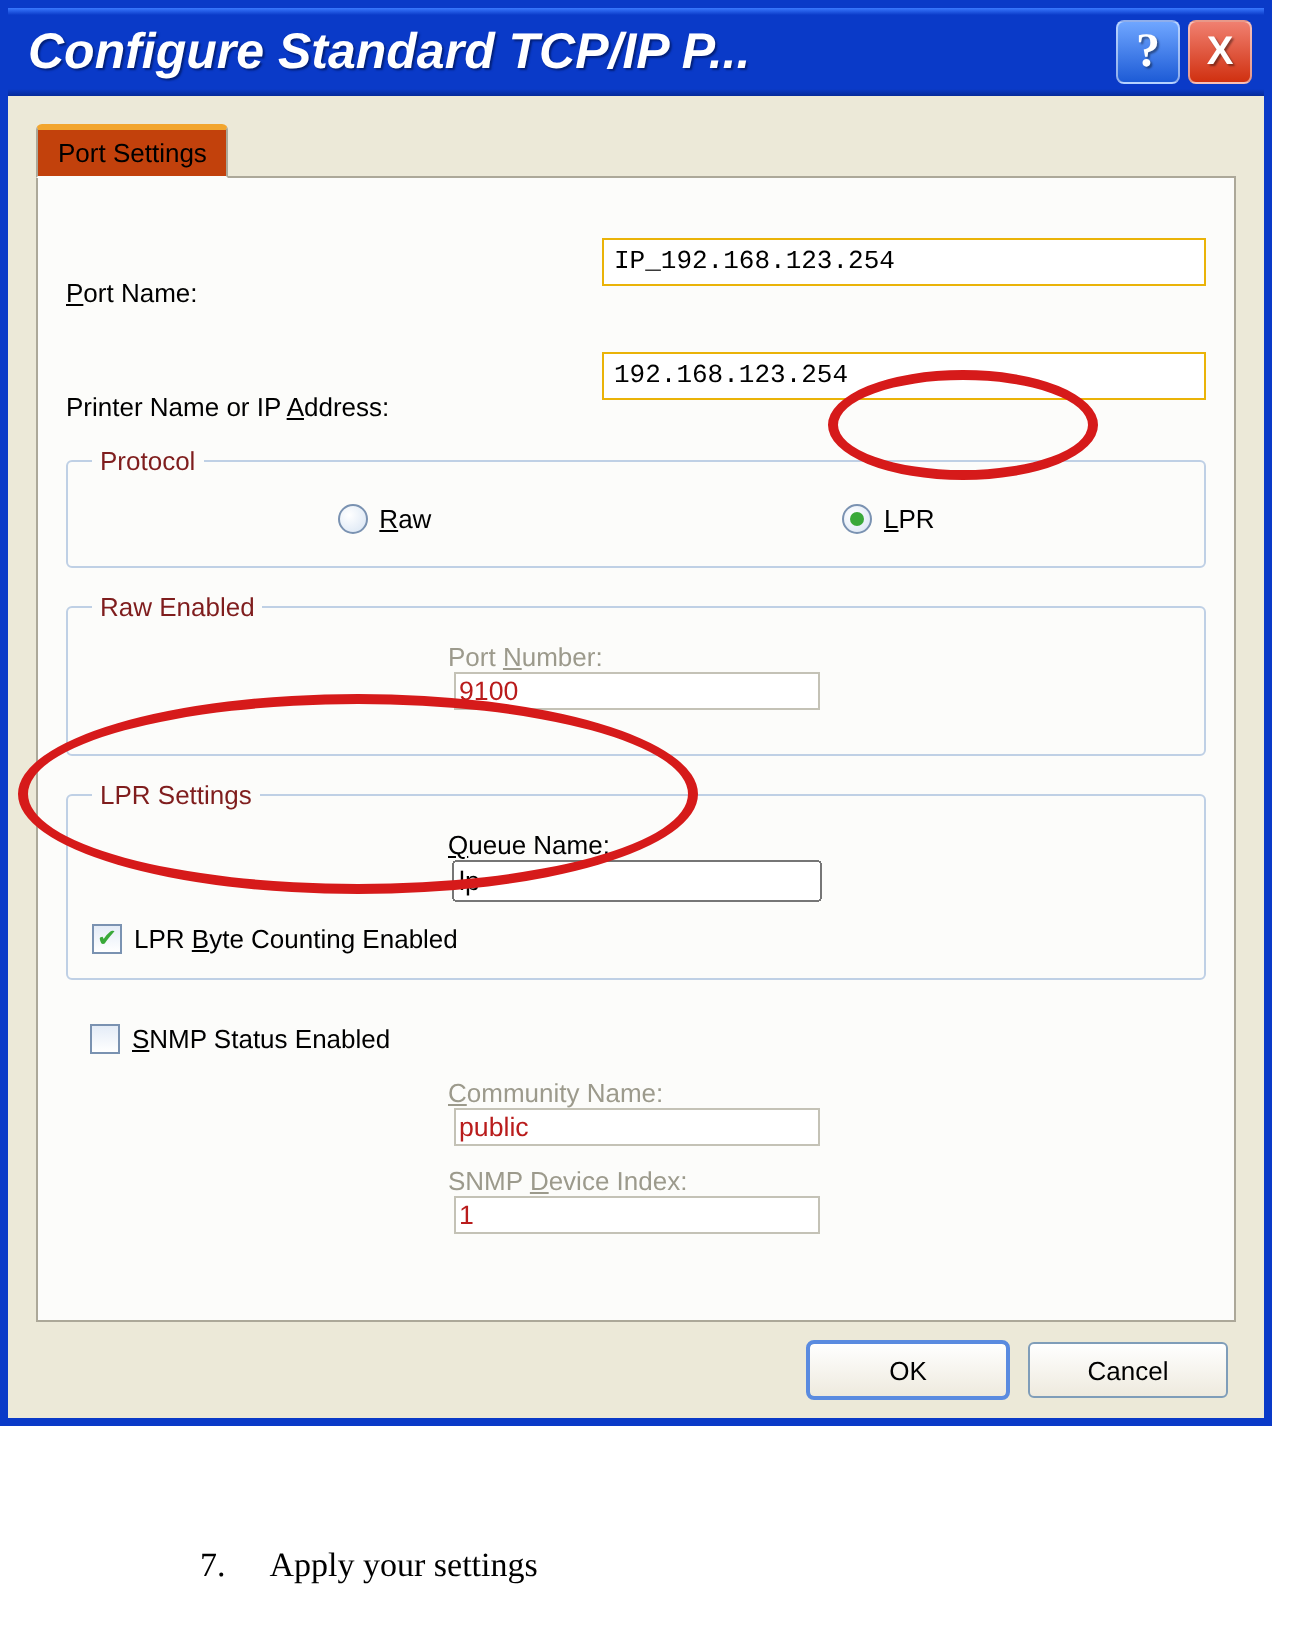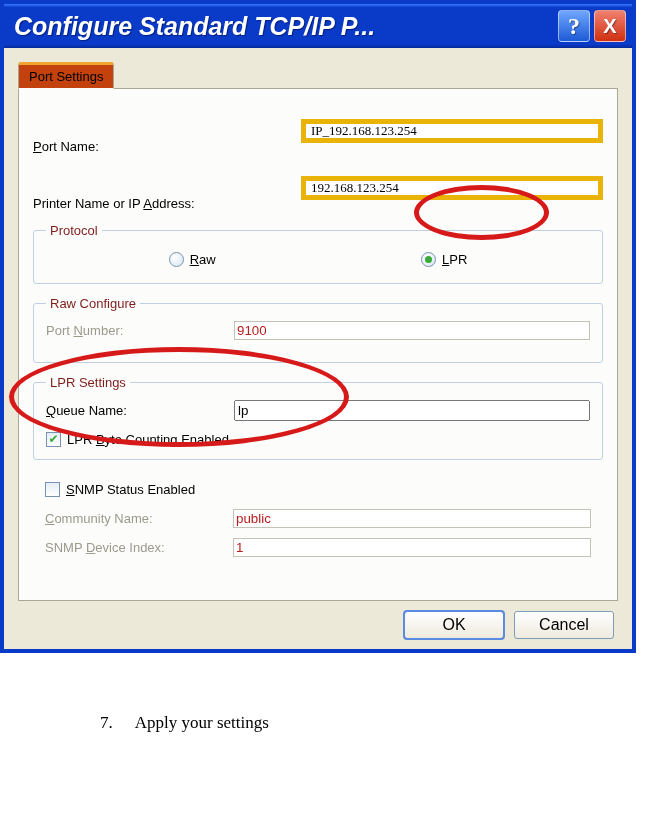--- a/index.html
+++ b/index.html
@@ -88,23 +88,23 @@
     align-items: center;
     margin-bottom: 10px;
   }
   .row label.fld {
     width: 268px;
     color: #000;
     margin-top: 32px;
   }
   .row input.text {
     flex: 1;
-    border: 5px solid #eab308;
+    border: 1px solid #eab308;
     padding: 3px 5px;
-    font-family: Liberation Serif, serif;
+    font-family: Liberation Mono, monospace;
     font-size: 13px;
     background: #ffffff;
     height: 24px;
   }
   fieldset {
     border: 1px solid #bfd0e5;
     border-radius: 3px;
     margin: 12px 0 0 0;
     padding: 10px 12px 12px 12px;
   }
@@ -142,20 +142,21 @@
   .disabled, .disabled label, .disabled .fld { color: #9c9a8c; }
   .disabled input.text {
     background: #ffffff;
     color: #b91c1c;
     border: 1px solid #c4c2b6;
   }
   .srow {
     display: flex;
     align-items: center;
     margin-bottom: 10px;
+    flex-direction: column;
   }
   .srow label.fld {
     width: 188px;
   }
   .srow input.text { flex: 1; }
   .checkbox {
     display: inline-flex;
     align-items: center;
     gap: 6px;
   }
@@ -175,21 +176,21 @@
     gap: 10px;
     padding: 10px 4px 2px 4px;
   }
   .btn {
     width: 100px;
     height: 28px;
     background: linear-gradient(to bottom, #ffffff, #eeeade);
     border: 1px solid #7f9db9;
     border-radius: 3px;
     font-family: Tahoma, Arial, sans-serif;
-    font-size: 16px;
+    font-size: 13px;
     cursor: pointer;
   }
   .btn.default {
     outline: 2px solid #5a8be0;
     outline-offset: -1px;
   }
   .underline { text-decoration: underline; }
 
   
   .anno {
@@ -247,21 +248,21 @@
           <div class="radio">
             <span class="radio-ind checked">
                 <span class="dot"></span>
               </span>
             <span><span class="underline">L</span>PR</span>
           </div>
         </div>
       </fieldset>
 
       <fieldset class="disabled">
-        <legend>Raw Configure</legend>
+        <legend>Raw Enabled</legend>
         <div class="srow">
           <label class="fld">Port <span class="underline">N</span>umber:</label>
           <input class="text" type="text" disabled="" value="9100" style="">
         </div>
       </fieldset>
 
       <fieldset>
         <legend>LPR Settings</legend>
         <div class="srow">
           <label class="fld"><span class="underline">Q</span>ueue Name:</label>

